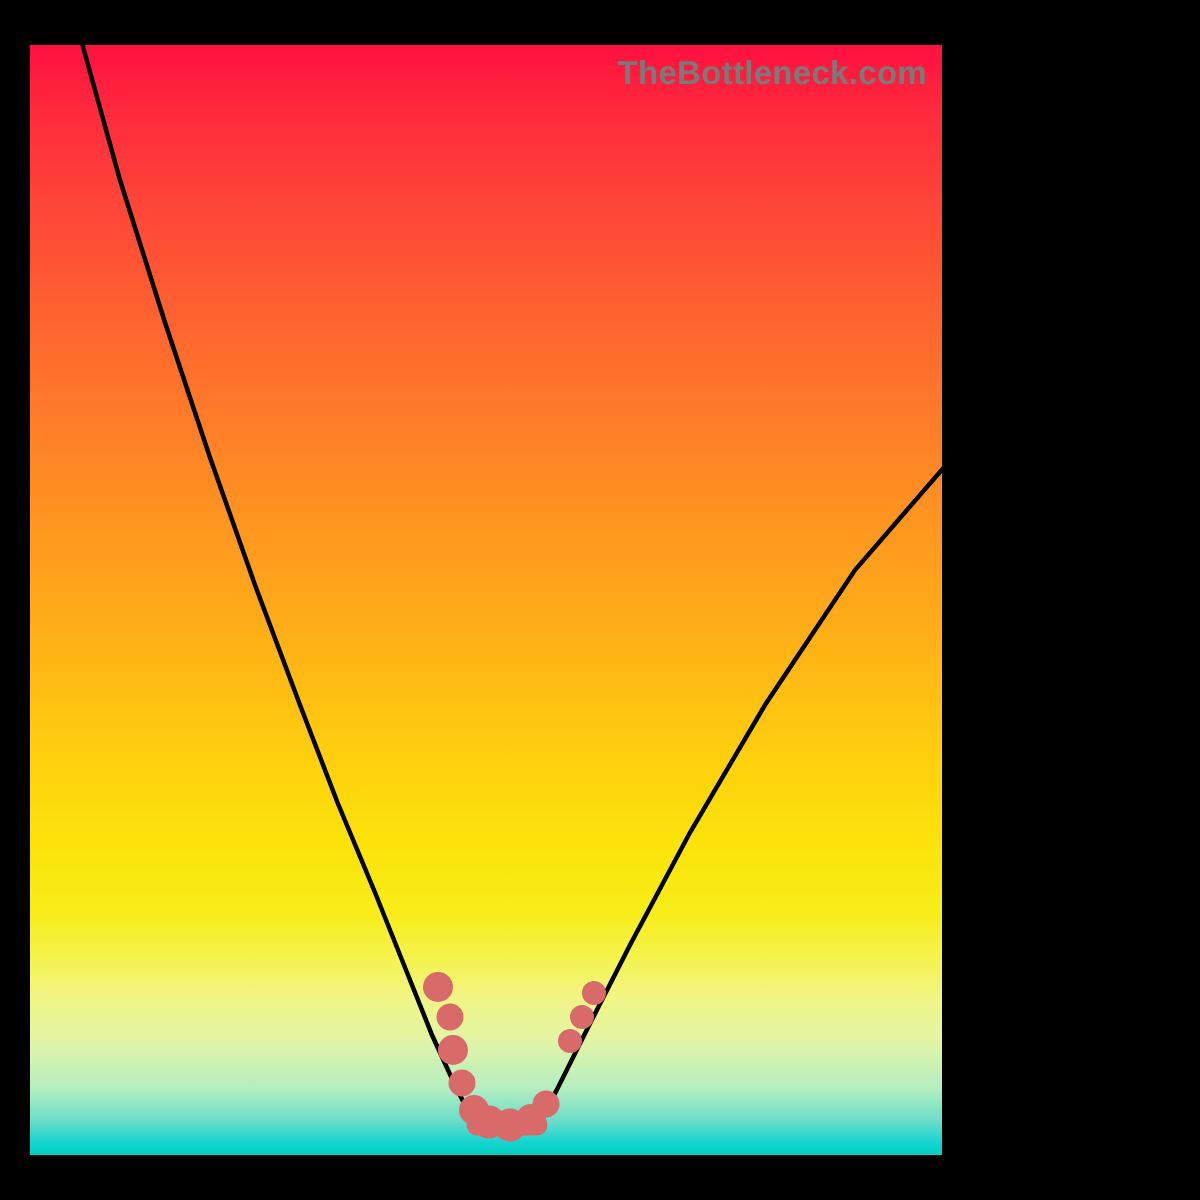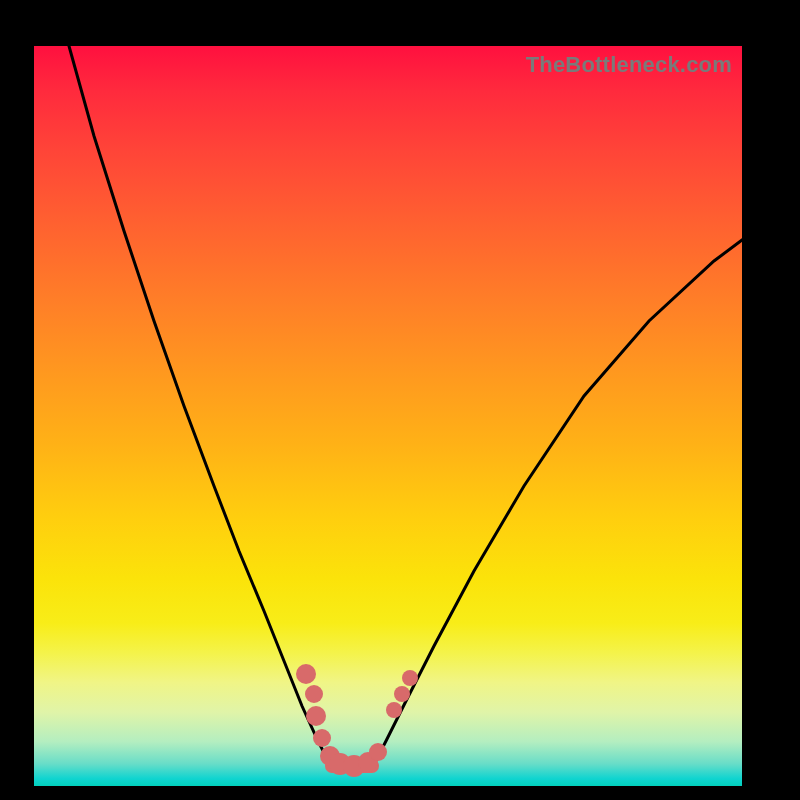--- a/index.html
+++ b/index.html
@@ -12,44 +12,43 @@
     font-family: Arial, Helvetica, sans-serif;
   }
   .frame {
     position: relative;
     width: 800px;
     height: 800px;
     background: #000;
   }
   .plot {
     position: absolute;
-    left: 34px;
+    left: 20px;
     top: 30px;
-    width: 708px;
+    width: 608px;
     height: 740px;
     background: linear-gradient(to bottom,
       #ff103f 0%,
       #ff2a3d 6%,
       #ff4438 14%,
       #ff6130 24%,
       #ff7d28 34%,
       #ff981f 44%,
       #ffb216 54%,
       #ffcf0e 64%,
       #fbe30a 72%,
       #f8ed18 78%,
       #f4f34a 82%,
       #f0f586 86%,
       #e0f4a8 90%,
       #b4eec0 94%,
       #68ddc8 97%,
       #10d4d0 99%,
       #02d0bc 100%
     );
-    margin-top: 16px;
   }
   .watermark {
     position: absolute;
     top: 6px;
     right: 10px;
     color: #7a7a7a;
     font-size: 22px;
     font-weight: 600;
     letter-spacing: 0.2px;
     user-select: none;

